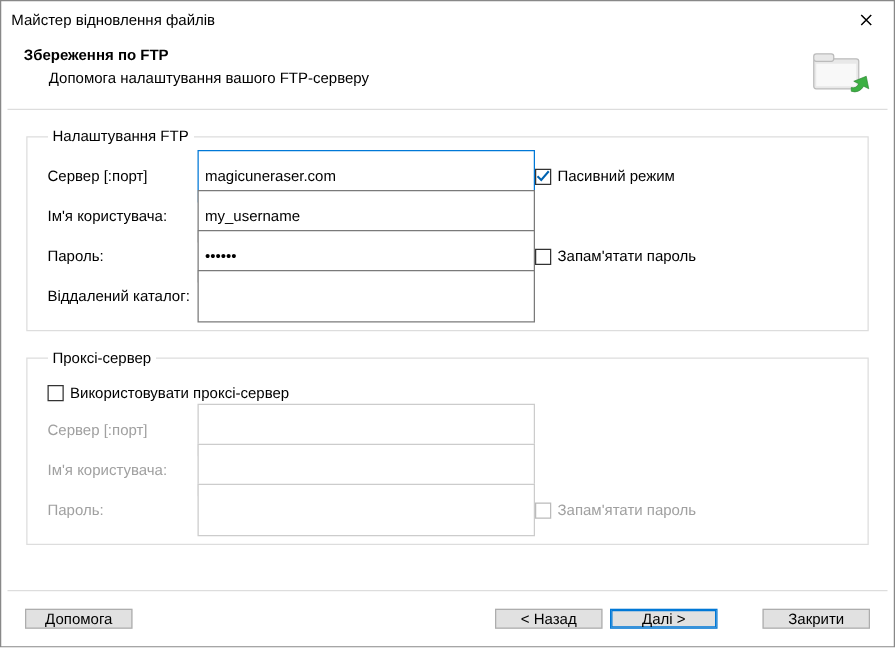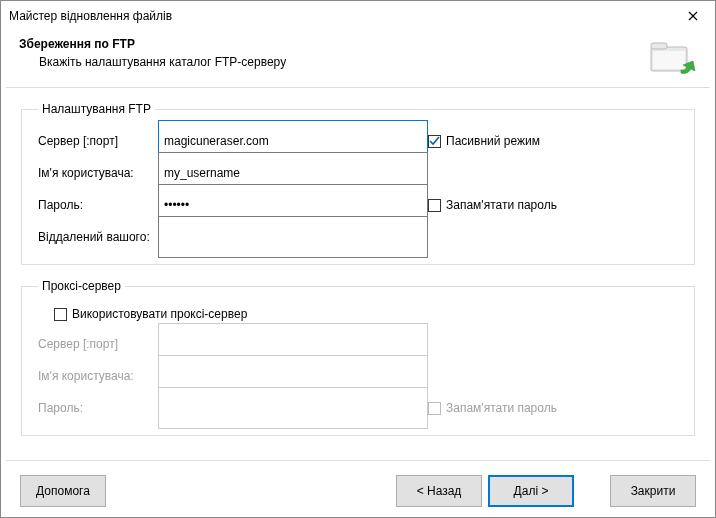--- a/index.html
+++ b/index.html
@@ -108,21 +108,21 @@
   .footer {
     border-top: 1px solid #ddd;
     margin: 0 5px;
     padding: 14px 14px;
     display: flex;
     align-items: center;
   }
   .spacer { flex: 1; }
   .btn {
     min-width: 86px;
-    height: 32px;
+    height: 16px;
     border: 1px solid #adadad;
     background: #e1e1e1;
     font-family: inherit;
     font-size: 12px;
     cursor: pointer;
     padding: 0 12px;
     margin-left: 6px;
   }
   .btn.default {
     border: 1px solid #0078d7;
@@ -141,21 +141,21 @@
     <div class="close-btn">
       <svg viewBox="0 0 10 10">
           <path d="M1 1 L9 9 M9 1 L1 9" stroke="#000" stroke-width="1.2" fill="none"></path>
         </svg>
     </div>
   </div>
 
   <div class="header">
     <div class="header-text">
       <div class="header-title">Збереження по FTP</div>
-      <div class="header-sub">Вкажіть налаштування каталог FTP-серверу</div>
+      <div class="header-sub">Допомога налаштування вашого FTP-серверу</div>
     </div>
     <div class="header-icon">
       <svg viewBox="0 0 50 40">
         <rect x="4" y="10" width="36" height="24" rx="2" fill="#e8e8e8" stroke="#bbb"></rect>
         <rect x="4" y="6" width="16" height="6" rx="2" fill="#e8e8e8" stroke="#bbb"></rect>
         <rect x="6" y="14" width="32" height="18" fill="#f8f8f8"></rect>
         <path d="M34 36 Q40 38 44 32 L48 34 L46 24 L36 28 L40 30 Q38 34 34 33 Z" fill="#3cb043" stroke="#2a8030" stroke-width="0.5"></path>
       </svg>
     </div>
   </div>
@@ -190,30 +190,30 @@
         <input class="input" type="text" value="••••••" style="">
         <label class="ck-wrap">
           <span class="ck">
             
           </span>
           <span>Запам'ятати пароль</span>
         </label>
       </div>
 
       <div class="row">
-        <span class="label">Віддалений вашого:</span>
+        <span class="label">Віддалений каталог:</span>
         <input class="input" type="text" value="" style="">
       </div>
     </fieldset>
 
     <fieldset>
       <legend>Проксі-сервер</legend>
 
       <div class="proxy-ck-row">
-        <label class="ck-wrap" style="margin-left:16px">
+        <label class="ck-wrap" style="margin-left:0">
           <span class="ck">
             
           </span>
           <span>Використовувати проксі-сервер</span>
         </label>
       </div>
 
       <div class="row">
         <span class="label disabled">Сервер [:порт]</span>
         <input class="input" type="text" disabled="" value="" style="">

